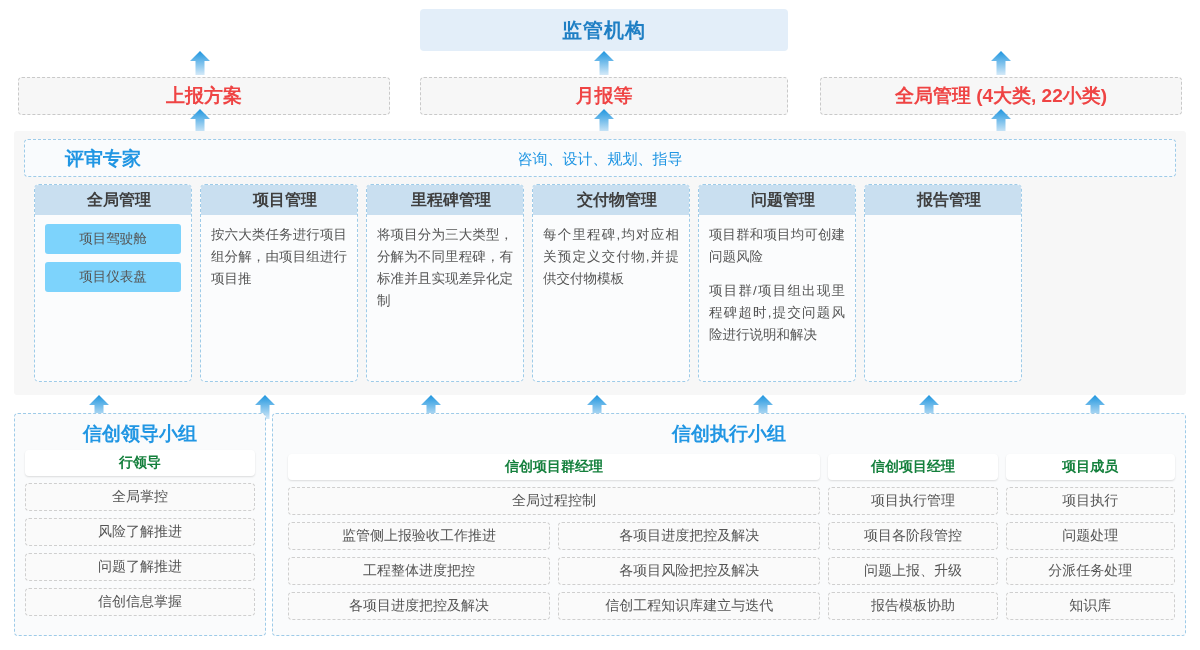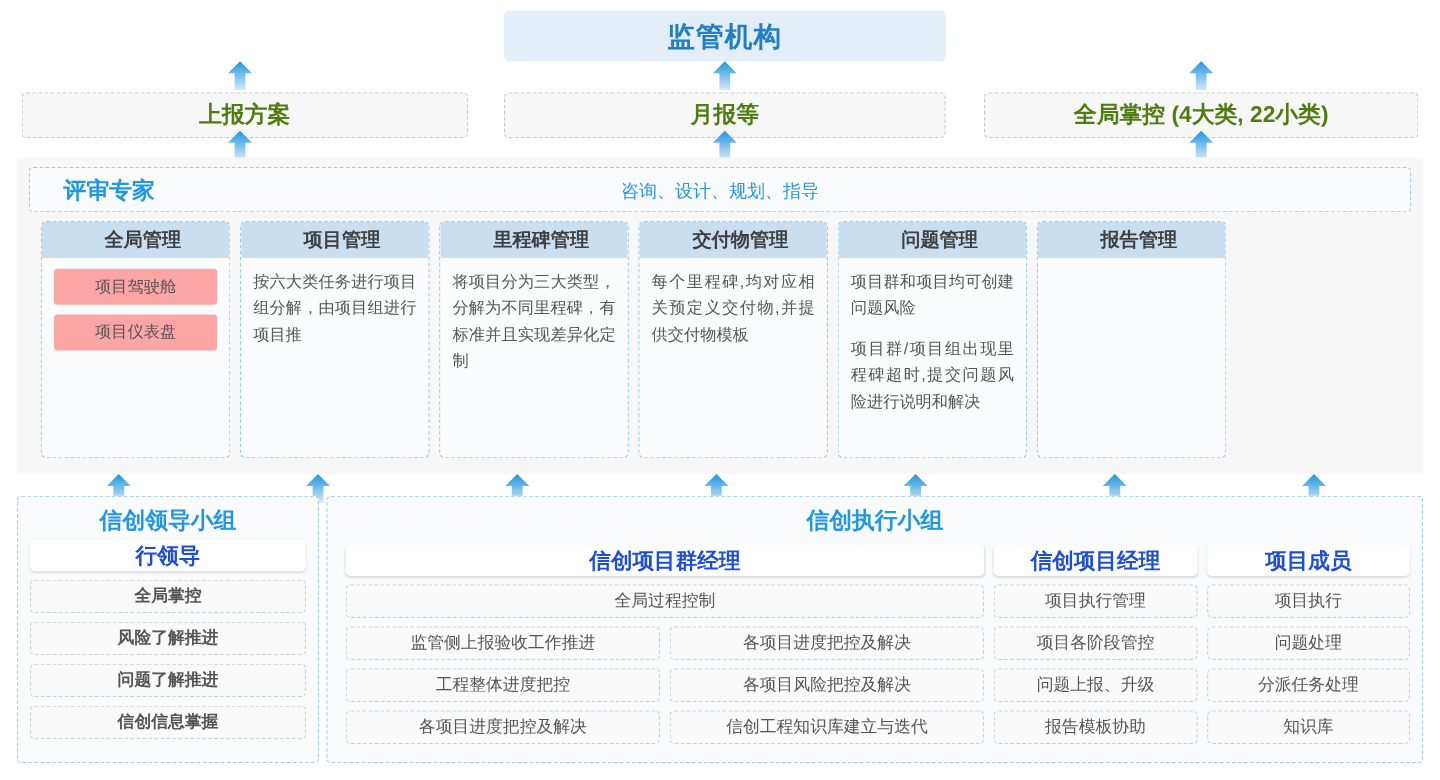--- a/index.html
+++ b/index.html
@@ -12,49 +12,49 @@
   }
   .stage{position:relative;width:1200px;height:650px;}
 
   
   .box{box-sizing:border-box;display:flex;align-items:center;justify-content:center;text-align:center;}
 
   
   .regulator{
     position:absolute;left:420px;top:9px;width:368px;height:42px;
     background:#e3eef9;border-radius:4px;
-    color:#1f7fc4;font-weight:bold;font-size:23px;letter-spacing:1px;
+    color:#1f7fc4;font-weight:bold;font-size:20px;letter-spacing:1px;
   }
 
   
   .report{
     position:absolute;height:38px;
     background:#f7f7f7;border:1px dashed #c9c9c9;border-radius:4px;
-    color:#4d7c0f;font-weight:bold;font-size:19px;
+    color:#ef4444;font-weight:bold;font-size:19px;
   }
   #report-plan{left:18px;top:77px;width:372px;}
   #report-month{left:420px;top:77px;width:368px;}
   #report-accept{left:820px;top:77px;width:362px;}
 
   
   .arrow{position:absolute;width:22px;height:26px;}
   .arrow svg{display:block;width:22px;height:26px;}
 
   
   .band{
     position:absolute;left:14px;top:131px;width:1172px;height:264px;
     background:#f7f7f7;border-radius:3px;box-sizing:border-box;
   }
   .band-header{
     position:absolute;left:10px;top:8px;width:1152px;height:38px;
     border:1px dashed #9ecbe8;border-radius:4px;box-sizing:border-box;
     background:#f9fbfd;
   }
   .band-header .left-label{
-    position:absolute;left:28px;top:0;height:38px;display:flex;align-items:center;
+    position:absolute;left:40px;top:0;height:38px;display:flex;align-items:center;
     color:#2196e3;font-weight:bold;font-size:19px;
   }
   .band-header .center-label{
     position:absolute;left:0;top:0;width:100%;height:38px;
     display:flex;align-items:center;justify-content:center;
     color:#2196e3;font-weight:normal;font-size:15px;
   }
 
   
   .cards{
@@ -72,21 +72,21 @@
     color:#3f3f3f;font-weight:bold;font-size:16px;padding-left:12px;
   }
   .card-body{
     flex:1;padding:9px 10px 6px 10px;
     font-size:13.5px;line-height:22px;color:#555;
     text-align:justify;text-justify:inter-ideograph;
   }
   .card-body p{margin:0 0 12px 0;}
   .card-body p:last-child{margin-bottom:0;}
   .pill{
-    background:#fca5a5;border-radius:3px;
+    background:#7dd3fc;border-radius:3px;
     height:30px;display:flex;align-items:center;justify-content:center;
     font-size:13.5px;color:#555;margin-bottom:8px;
   }
 
   
   .grp{
     position:absolute;top:413px;height:223px;
     border:1px dashed #9ecbe8;border-radius:4px;box-sizing:border-box;
     background:#fafbfc;
   }
@@ -95,32 +95,32 @@
 
   .grp-title{
     height:32px;display:flex;align-items:center;justify-content:center;
     color:#2196e3;font-weight:bold;font-size:19px;margin-top:4px;
   }
 
   .role-head{
     height:26px;background:#ffffff;border-radius:4px;
     box-shadow:0 1px 2px rgba(0,0,0,.13);
     display:flex;align-items:center;justify-content:center;
-    font-weight:bold;font-size:18px;color:#1d4ed8;
+    font-weight:bold;font-size:14px;color:#15803d;
     box-sizing:border-box;
   }
   .task{
     height:28px;border:1px dashed #cfcfcf;border-radius:4px;background:#fafafa;
     display:flex;align-items:center;justify-content:center;
     font-size:14px;color:#555;box-sizing:border-box;
   }
 
   
   #grp-leader .inner{padding:0 10px;}
-  #grp-leader .task{margin-top:7px;font-weight:bold;}
+  #grp-leader .task{margin-top:7px;}
 
   
   .exec-cols{position:absolute;left:15px;top:40px;right:10px;display:flex;gap:8px;}
   .col-pg{width:534px;}
   .col-pm{width:170px;}
   .col-mem{width:170px;}
   .exec-cols .task{margin-top:7px;}
   .pg-split{display:flex;gap:8px;}
   .pg-split > div{flex:1;}
 </style>
@@ -135,21 +135,21 @@
         <stop offset="0%" stop-color="#1e95df"></stop>
         <stop offset="100%" stop-color="#d4e9f8"></stop>
       </linearGradient>
     </defs>
   </svg>
 
   <div class="box regulator">监管机构</div>
 
   <div class="box report" id="report-plan">上报方案</div>
   <div class="box report" id="report-month">月报等</div>
-  <div class="box report" id="report-accept">全局掌控 (4大类, 22小类)</div>
+  <div class="box report" id="report-accept">全局管理 (4大类, 22小类)</div>
 
   <div class="arrow" style="left:189px;top:50px;">
     <svg viewBox="0 0 22 26">
         <polygon points="11,1 21,11 15.5,11 15.5,25 6.5,25 6.5,11 1,11" fill="url(#arrowGrad)"></polygon>
       </svg>
   </div>
   <div class="arrow" style="left:593px;top:50px;">
     <svg viewBox="0 0 22 26">
         <polygon points="11,1 21,11 15.5,11 15.5,25 6.5,25 6.5,11 1,11" fill="url(#arrowGrad)"></polygon>
       </svg>

